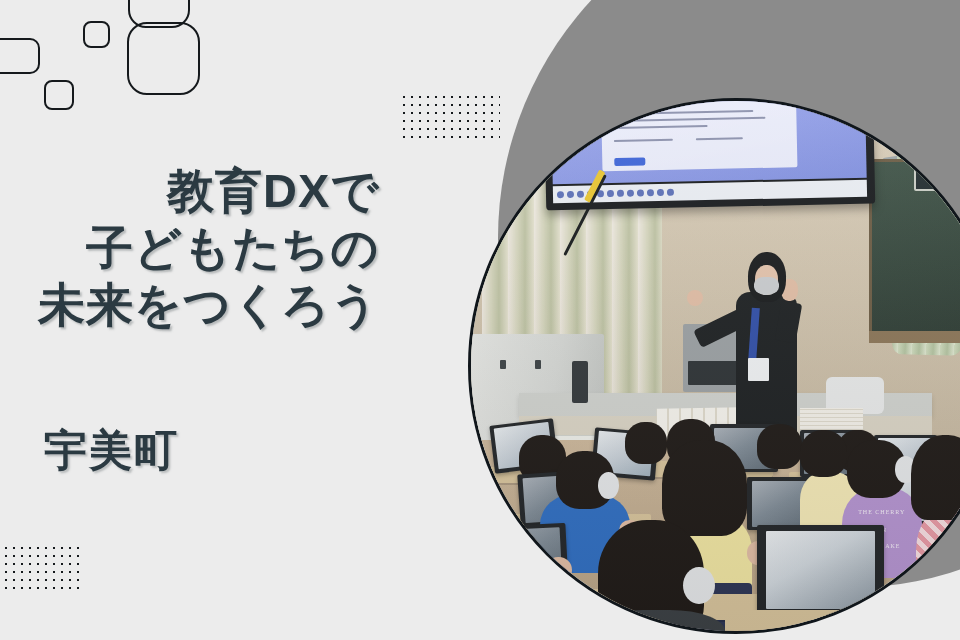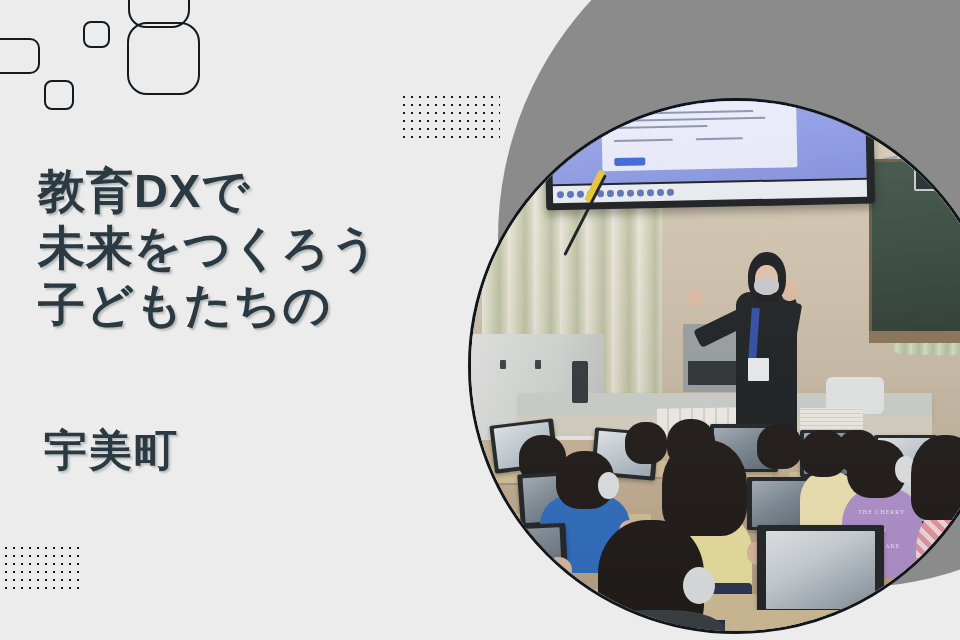--- a/index.html
+++ b/index.html
@@ -516,21 +516,21 @@
     left: 38px;
     top: 162px;
     color: #2b3a42;
     font-size: 47px;
     line-height: 57px;
     font-weight: 700;
     letter-spacing: 1px;
     text-shadow: 2px 2px 2px rgba(140,145,148,.55);
     white-space: nowrap;
   }
-  .headline .ln { display: block; }
+  .headline .ln { display: block; text-align: right; }
   .subtitle {
     position: absolute;
     left: 44px;
     top: 424px;
     color: #2b3a42;
     font-size: 43px;
     line-height: 52px;
     font-weight: 700;
     letter-spacing: 2px;
     text-shadow: 2px 2px 2px rgba(140,145,148,.5);
@@ -698,19 +698,19 @@
         <div class="scr" style="background:linear-gradient(150deg,#e9edf1 0%,#cfd7de 40%,#8b98a4 100%);"></div>
       </div>
       <div class="desk" style="left:48%; top:96%; width:40%; height:5%;"></div>
 
       <div class="photo-tone"></div>
     </div>
   </div>
 
   <div class="headline">
     <span class="ln">教育DXで</span>
+    <span class="ln">子どもたちの</span>
     <span class="ln">未来をつくろう</span>
-    <span class="ln">子どもたちの</span>
   </div>
 
   <div class="subtitle">宇美町</div>
 
 </div>
 
 </body></html>

